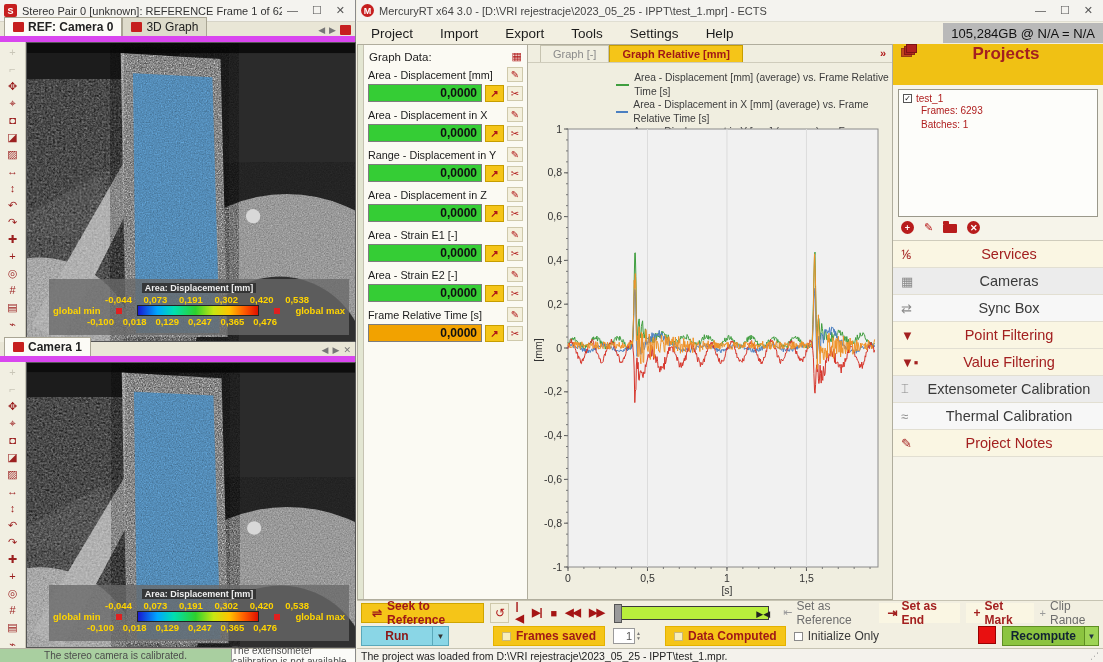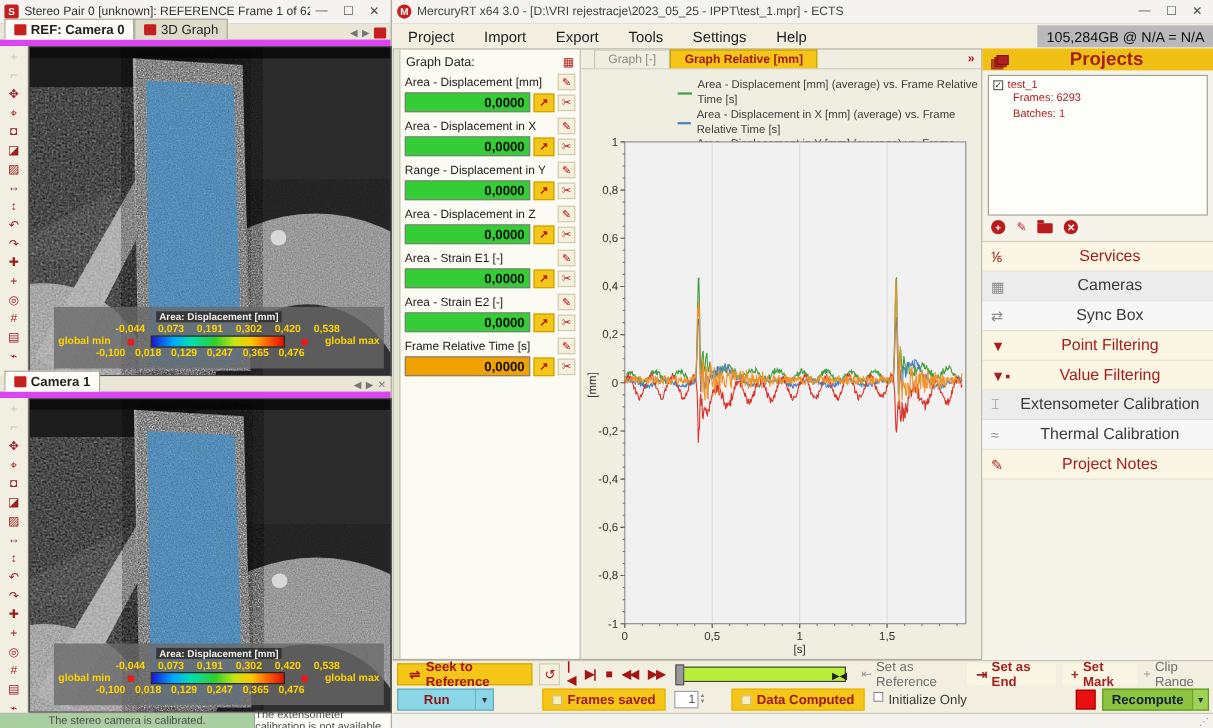--- a/index.html
+++ b/index.html
@@ -68,21 +68,21 @@
   .gtab{font-size:11px;padding:1px 12px;height:17px;display:flex;align-items:center;border:1px solid #c6c3b0;border-bottom:none;color:#8a8a8a;background:#f0eee0;}
   .gtab.active{background:#f5c518;color:#a01818;font-weight:bold;border-color:#c79e00;}
   #gexpand{position:absolute;right:6px;top:2px;color:#b01818;font-weight:bold;font-size:11px;}
   #legend{margin:8px 0 2px 88px;}
   .lrow{display:flex;align-items:center;gap:5px;font-size:10.3px;color:#3c3c3c;line-height:13.5px;}
   .ldash{width:15px;height:2px;}
   #plotwrap{position:absolute;left:4px;right:4px;top:78px;bottom:4px;}
 
   
   #rpanel{position:absolute;left:535px;top:44px;width:211px;bottom:62px;background:#f6f4ea;border-left:1px solid #b0ad9d;}
-  #pjhead{height:20px;background:#f0c114;display:flex;align-items:flex-end;padding:0 8px;}
+  #pjhead{height:41px;background:#f0c114;display:flex;align-items:flex-start;padding:0 8px;}
   #pjhead .pjtitle{flex:1;text-align:center;color:#a32020;font-size:17px;font-weight:bold;}
   .layers{position:relative;width:16px;height:14px;}
   .layers i{position:absolute;width:11px;height:9px;background:#b02020;border:1px solid #7d1414;}
   .layers i:nth-child(1){left:0;top:4px;opacity:.75;}
   .layers i:nth-child(2){left:3px;top:2px;opacity:.88;}
   .layers i:nth-child(3){left:5px;top:0;}
   #pjlist{margin:4px 5px 0;height:128px;background:#fdfdfa;border:1px solid #9a988a;padding:3px 4px;overflow:hidden;}
   .pjitem{display:flex;align-items:center;gap:4px;color:#b02020;font-size:10px;}
   .cbx{width:9px;height:9px;border:1px solid #555;background:#fff;font-size:8px;line-height:8px;color:#111;text-align:center;}
   .pjsub{color:#b02020;font-size:10px;margin-left:18px;line-height:14px;}
@@ -112,21 +112,21 @@
   #sliderhandle{position:absolute;left:-1px;top:-3px;width:8px;height:19px;background:#9a9a9a;border:1px solid #555;}
   #sliderend{position:absolute;right:-2px;top:3px;color:#222;font-size:9px;line-height:8px;}
   .ghostlbl{display:flex;align-items:center;gap:4px;color:#6e6e6e;font-size:12px;}
   .ghostlbl .gi{color:#9a9a9a;font-size:11px;}
   .redlbl{display:flex;align-items:center;gap:4px;background:#faf6e3;color:#a32020;font-weight:bold;font-size:12px;height:20px;padding:0 8px;}
   .cyanbtn{display:flex;height:20px;}
   .cyanbtn .main{background:#8ad6e6;border:1px solid #5aa8ba;color:#8c1616;font-weight:bold;font-size:12px;display:flex;align-items:center;justify-content:center;width:72px;}
   .cyanbtn .drop{background:#8ad6e6;border:1px solid #5aa8ba;border-left:none;width:16px;display:flex;align-items:center;justify-content:center;font-size:8px;color:#333;}
   .badge{display:flex;align-items:center;gap:5px;background:#f5c518;border:1px solid #e4b200;color:#a01818;font-weight:bold;font-size:12px;height:20px;padding:0 8px;}
   .badge .bcb{width:9px;height:9px;border:1px solid #c9b87a;background:#f7eebe;}
-  .plaincb{display:flex;gap:5px;color:#3a3a3a;font-size:12px;}
+  .plaincb{display:flex;align-items:center;gap:5px;color:#3a3a3a;font-size:12px;}
   .plaincb .pcb{width:9px;height:9px;border:1px solid #8a8a8a;background:#fff;}
   #spin{display:flex;align-items:center;gap:1px;}
   #spinval{width:22px;height:16px;border:1px solid #9a9a9a;background:#fff;color:#555;font-size:11px;text-align:right;padding-right:2px;line-height:15px;}
   #spinarrows{display:flex;flex-direction:column;font-size:5px;color:#777;line-height:5px;}
   #redbtn{width:18px;height:18px;background:#e81010;border:1px solid #900;}
   .greenbtn{display:flex;height:20px;margin-left:2px;}
   .greenbtn .main{background:#8cc440;border:1px solid #5f8f22;color:#123;font-weight:bold;font-size:12px;display:flex;align-items:center;padding:0 8px;}
   .greenbtn .drop{background:#9ed455;border:1px solid #5f8f22;border-left:none;width:14px;display:flex;align-items:center;justify-content:center;font-size:8px;color:#234;}
   #mstatus{position:absolute;left:0;right:0;top:648px;height:14px;background:#f4f2ec;border-top:1px solid #c6c3b2;display:flex;align-items:center;font-size:10.5px;color:#222;padding:0 4px;}
   #grip{margin-left:auto;color:#999;font-size:9px;}
@@ -683,26 +683,27 @@
       </div>
       <div style="width:8px;"></div>
       <div class="badge">
         <span class="bcb"></span>
         <span>Data Computed</span>
       </div>
       <div class="plaincb">
         <span class="pcb"></span>
         <span>Initialize Only</span>
       </div>
-      <div style="margin-left:auto;display:flex;align-items:center;gap:4px;">
+      <div style="margin-left:auto;display:flex;align-items:flex-start;gap:4px;">
         <div id="redbtn"></div>
         <div class="greenbtn">
           <div class="main">Recompute</div>
           <div class="drop">▼</div>
         </div>
       </div>
     </div>
 
     <div id="mstatus">
+      <span>The project was loaded from D:\VRI rejestracje\2023_05_25 - IPPT\test_1.mpr.</span>
       <span id="grip">⋰</span>
     </div>
   </div>
 </div>
 
 </body></html>

